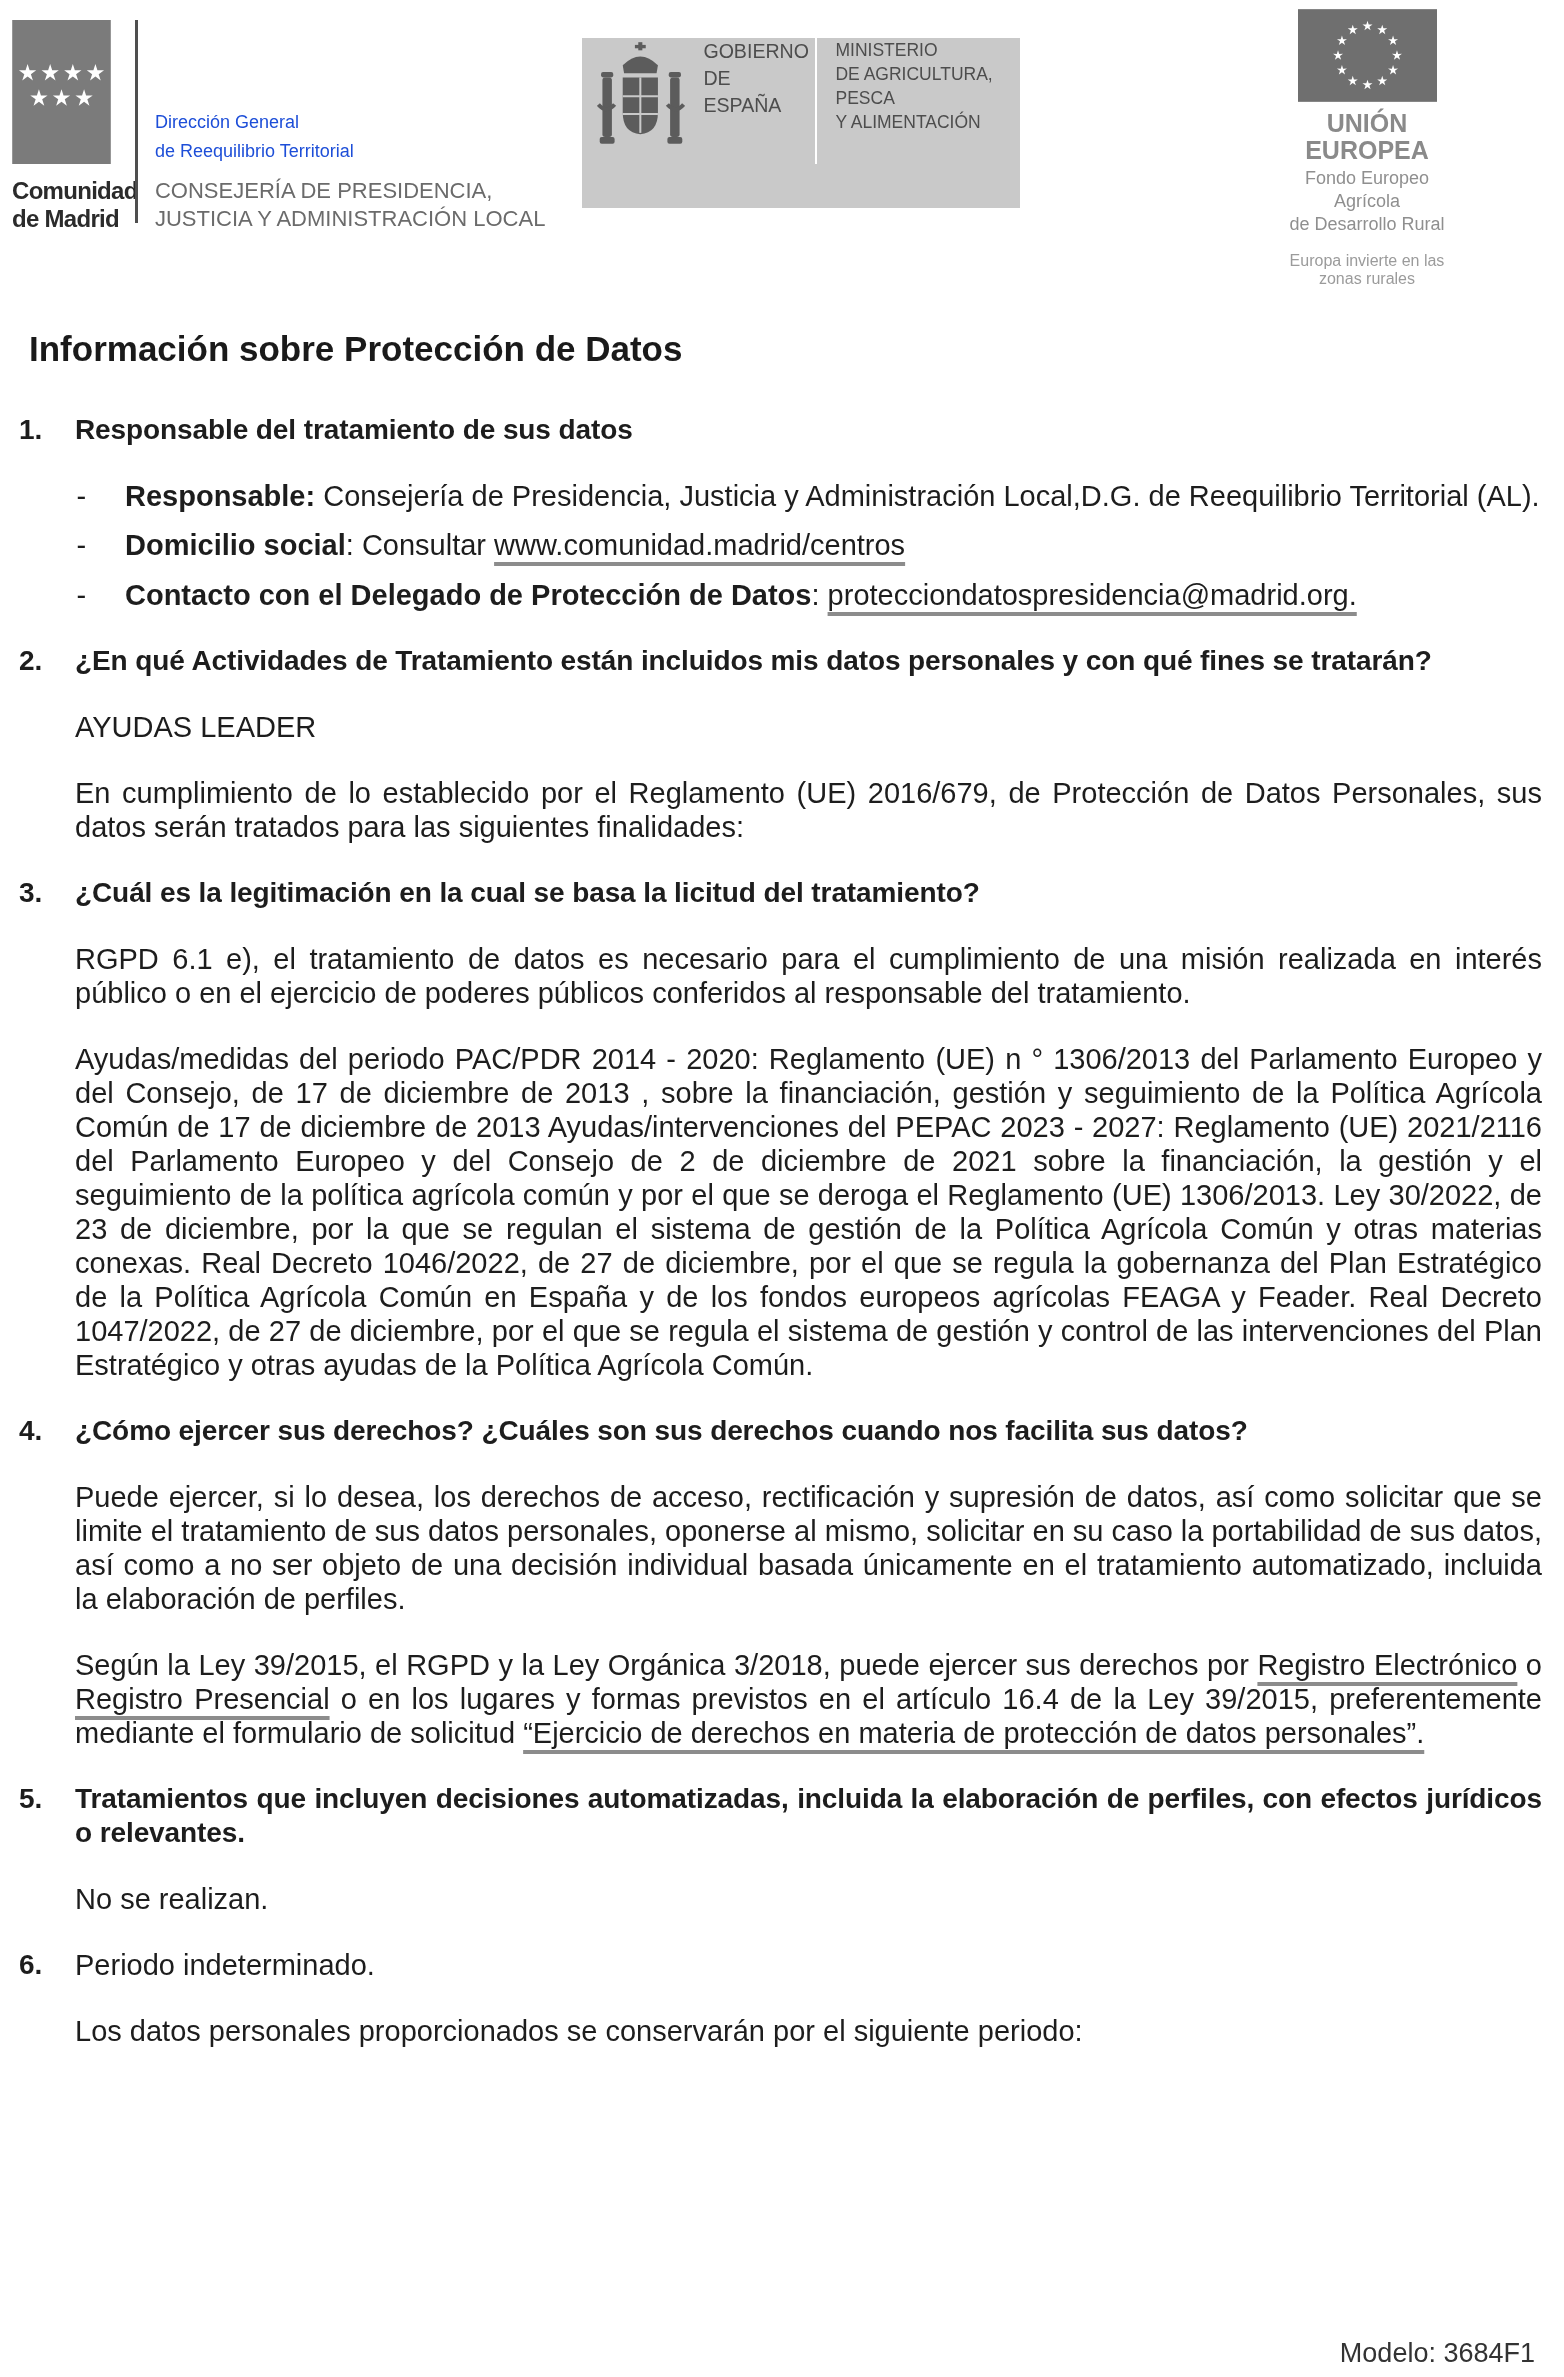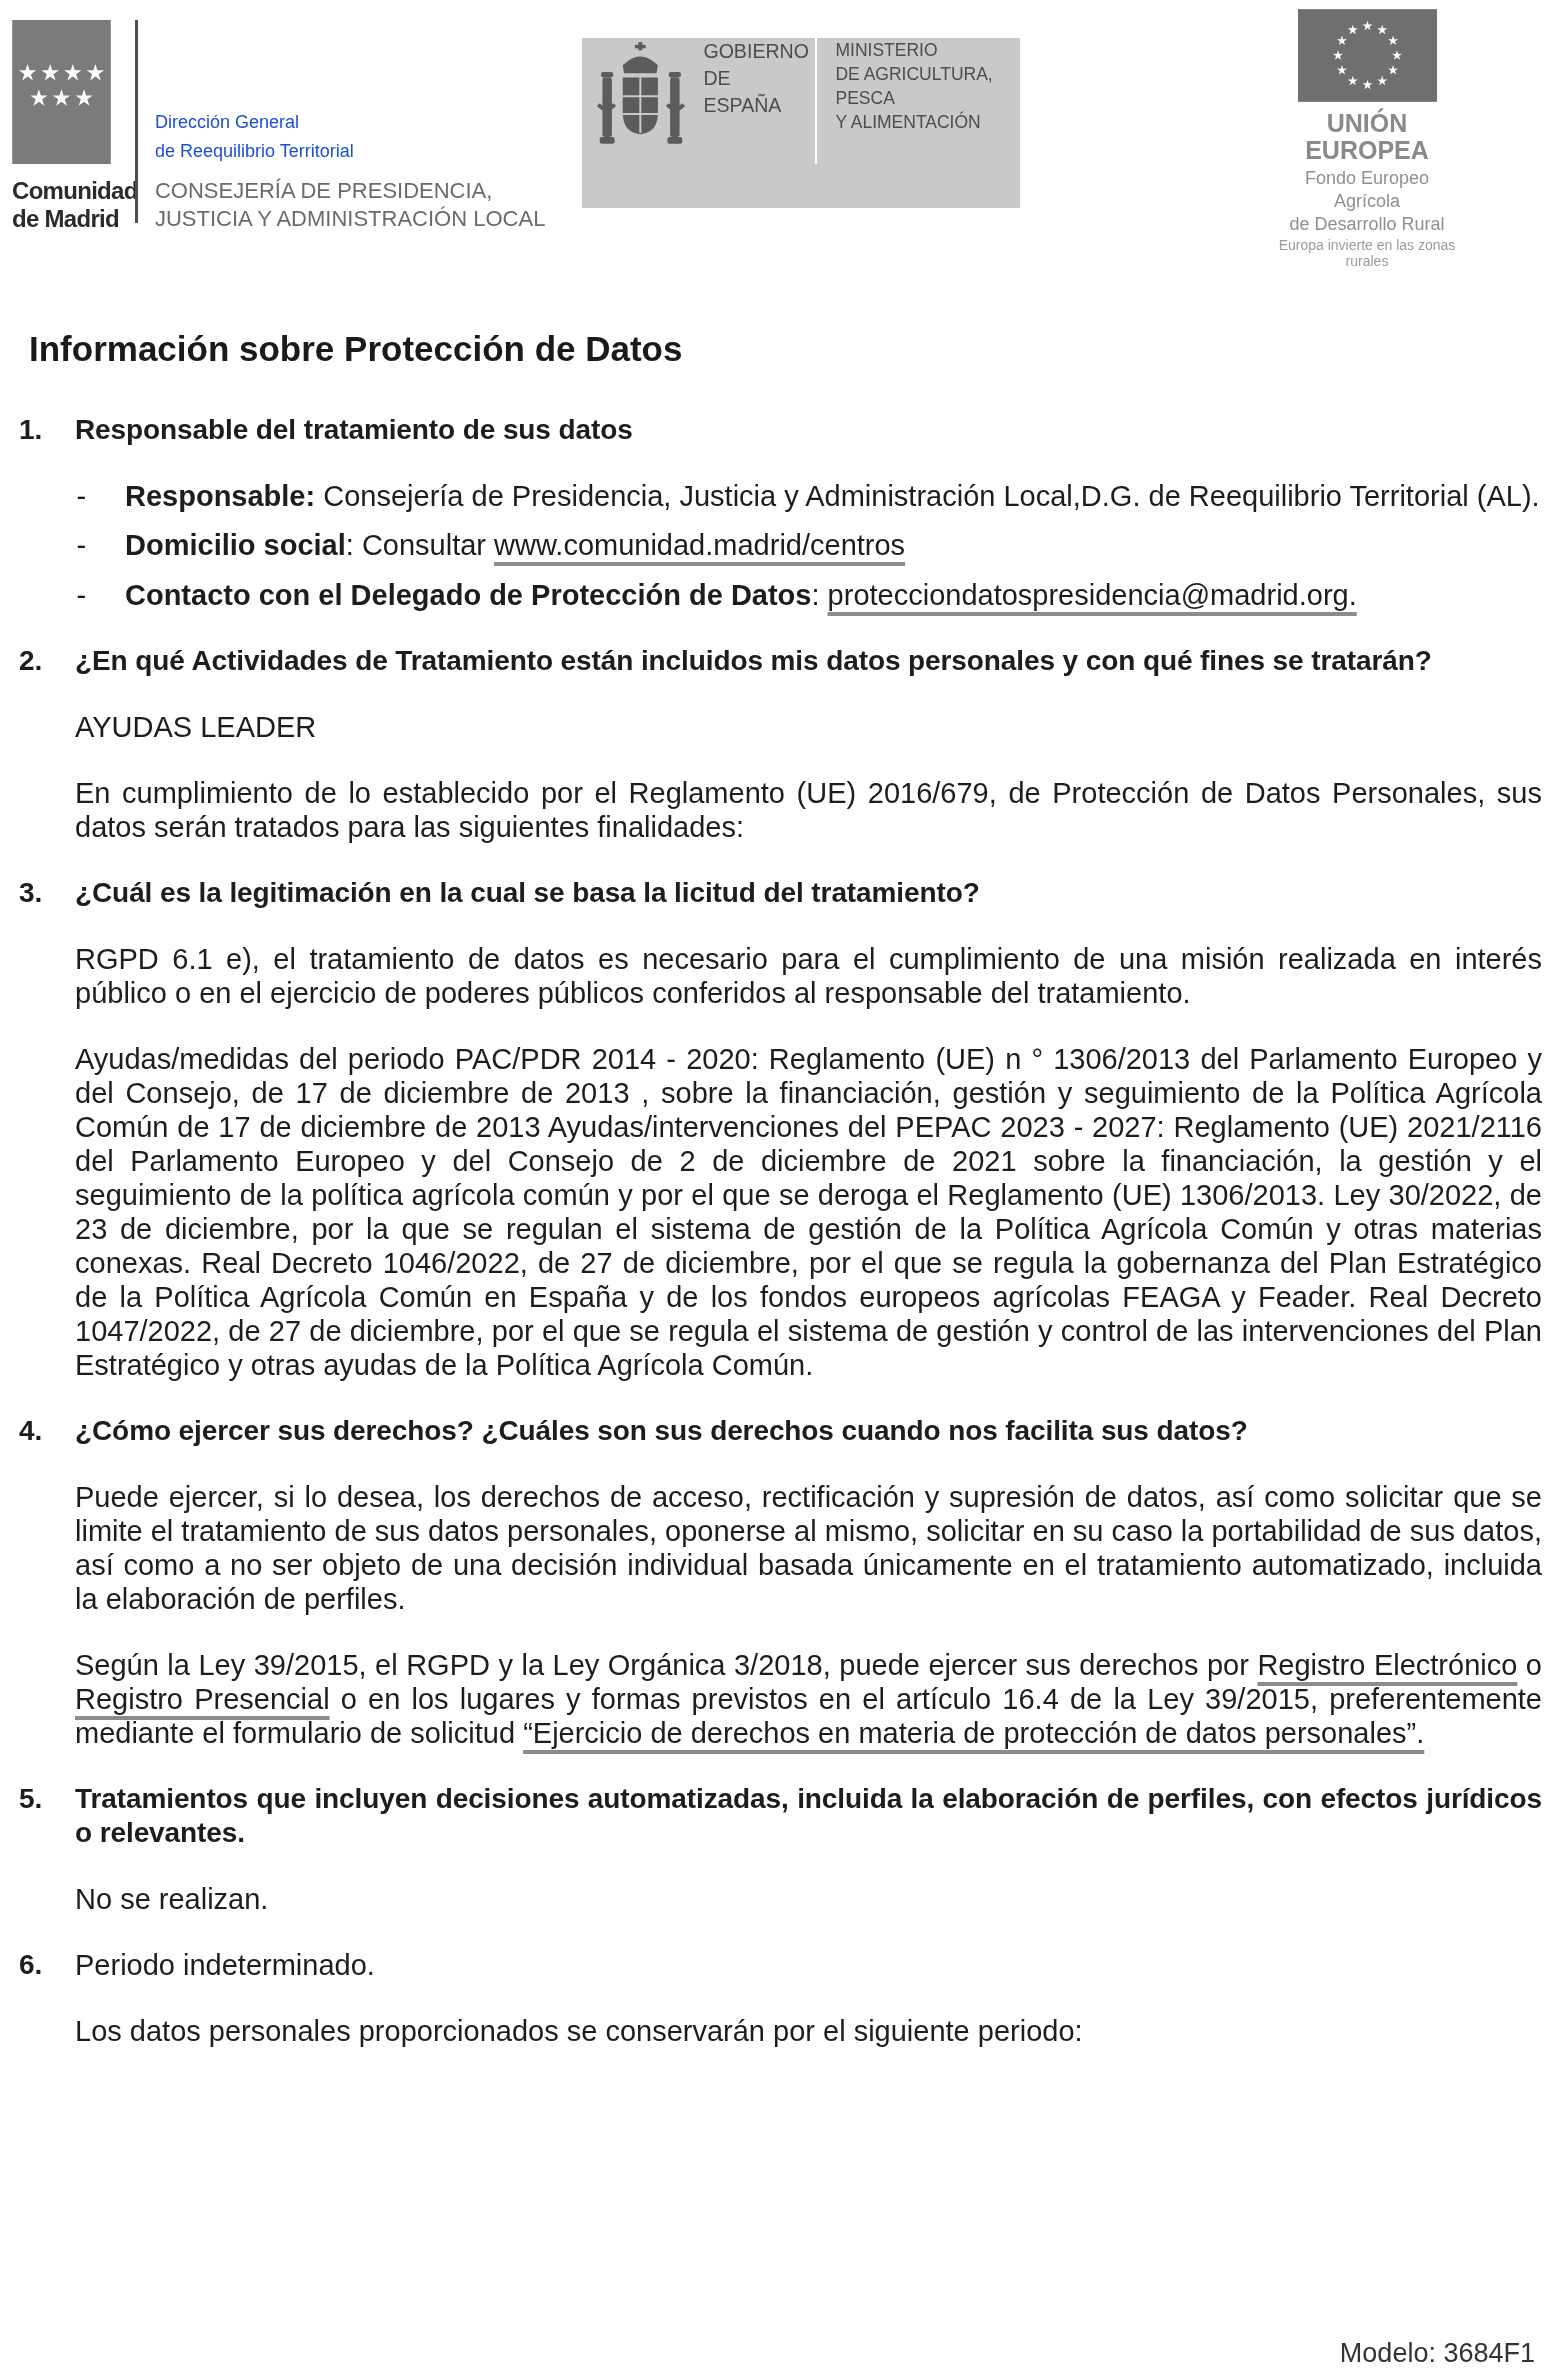--- a/index.html
+++ b/index.html
@@ -19,21 +19,21 @@
   .spain{position:absolute;left:582px;top:38px;width:438px;height:170px;background:#c9c9c9;display:flex;align-items:flex-start;}
   .coat{width:88px;height:137px;margin-left:15.4px;flex:none;}
   .s-gov{margin-left:18px;font-size:19.6px;line-height:27px;color:#4d4d4d;width:105px;flex:none;}
   .s-divider{width:2.1px;height:126px;background:#ffffff;margin-left:7px;flex:none;}
   .s-min{margin-left:18px;font-size:17.5px;line-height:24px;color:#4d4d4d;}
 
   .eu{position:absolute;left:1276px;top:9px;width:182px;text-align:center;}
   .eu-flag{width:139px;height:93px;display:block;margin:0 auto;}
   .eu-title{margin-top:8.4px;font-size:25px;font-weight:bold;color:#8a8a8a;line-height:27px;}
   .eu-sub{font-size:18px;color:#8f8f8f;line-height:23px;margin-top:2.8px;}
-  .eu-tag{font-size:14px;color:#9b9b9b;margin-top:1px;}
+  .eu-tag{font-size:16px;color:#9b9b9b;margin-top:16px;}
 
   
   .main{position:absolute;left:75px;top:329px;width:1467px;}
   .doc-title{font-size:35px;font-weight:bold;line-height:39px;margin:0 0 45px -46px;color:#1a1a1a;}
   .sec-h{position:relative;font-weight:bold;font-size:28px;line-height:34px;margin:0 0 32px;letter-spacing:-0.1px;white-space:nowrap;}
   .sec-h.wrap{white-space:normal;text-align:justify;}
   .sec-h .num{position:absolute;left:-56px;font-weight:bold;}
   .para{margin:0 0 32px;font-size:29px;line-height:34px;text-align:justify;}
   .bullets{margin:0 0 32px;}
   .bullet{position:relative;padding-left:50px;margin:0 0 15.4px;font-size:29px;line-height:34px;white-space:nowrap;}

